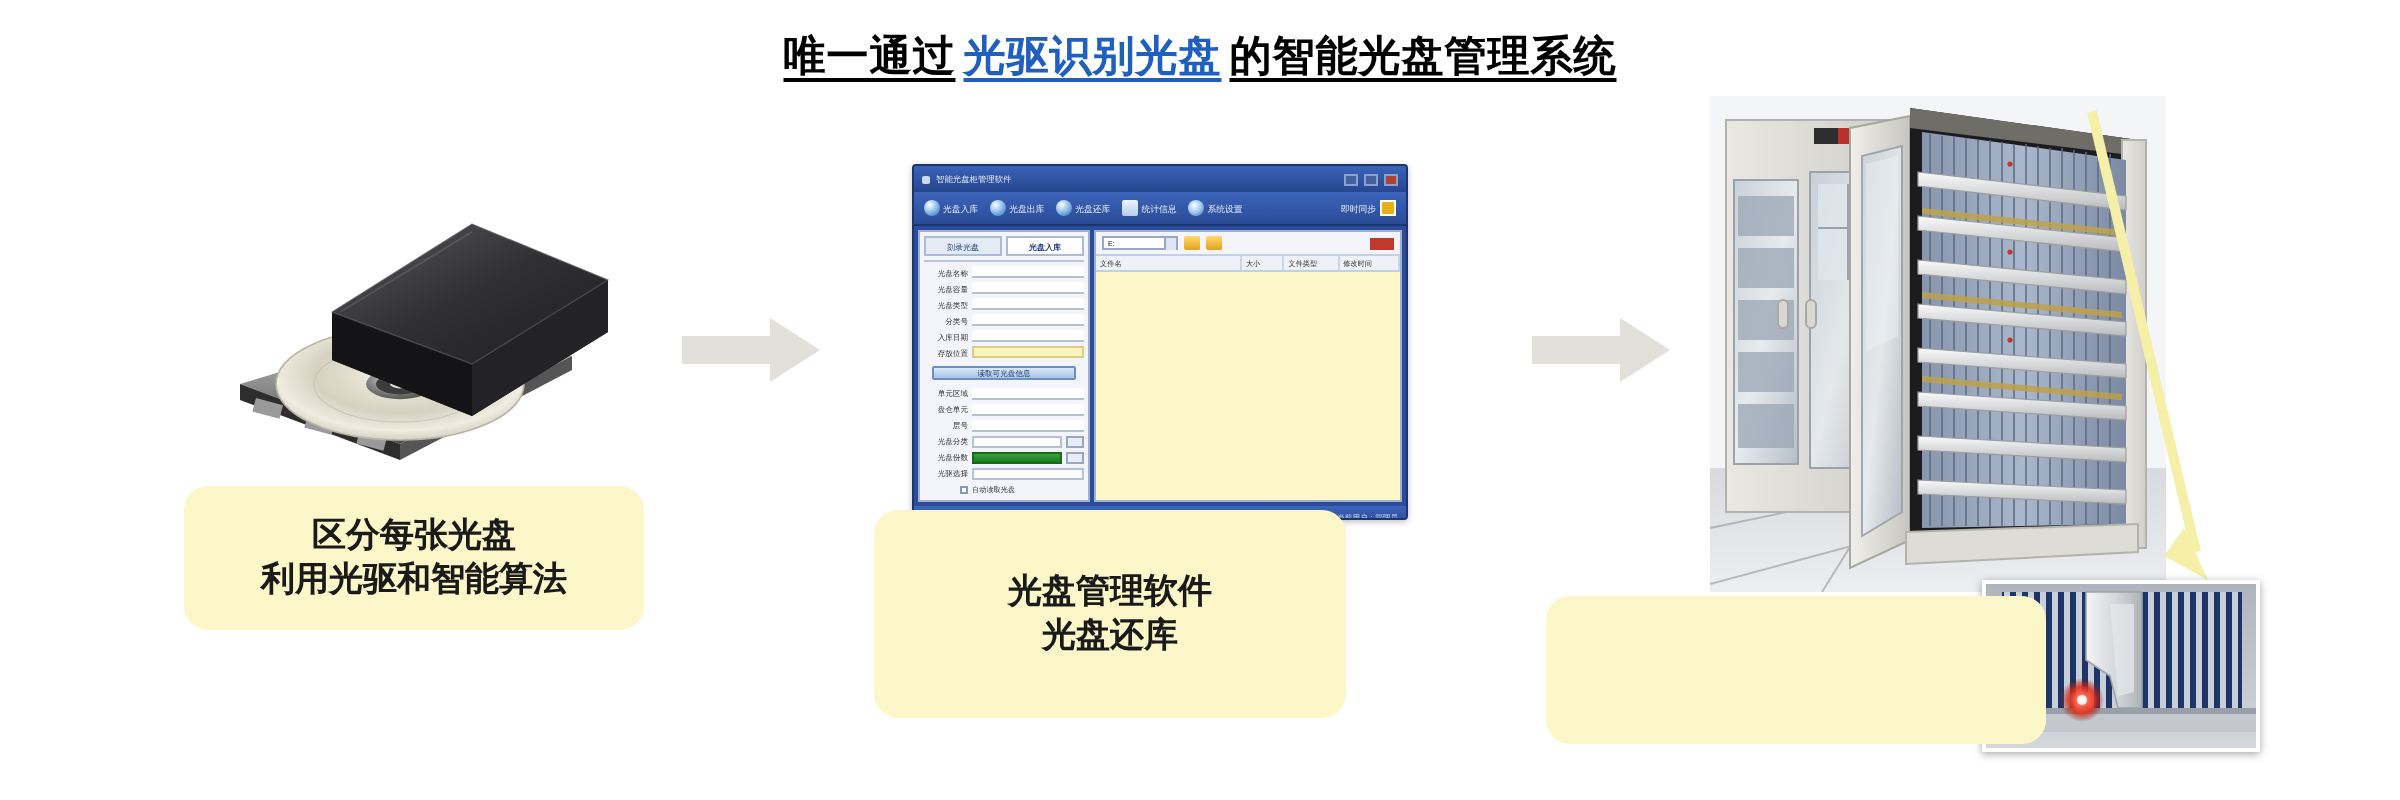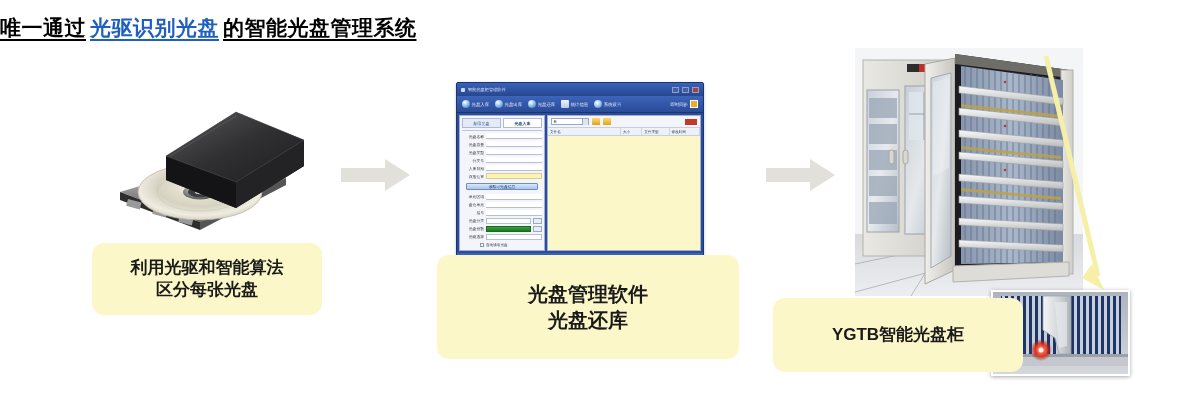--- a/index.html
+++ b/index.html
@@ -7,21 +7,21 @@
     width: 1200px; height: 400px;
     background: #ffffff;
     font-family: "Liberation Sans", "DejaVu Sans", sans-serif;
     overflow: hidden;
   }
   #root { position: relative; width: 1200px; height: 400px; background: #fff; }
 
   
   .title {
     position: absolute; left: 0; top: 14px; width: 1200px;
-    text-align: left;
+    text-align: center;
     font-size: 21px; font-weight: 700; color: #000;
     letter-spacing: .5px; white-space: nowrap;
   }
   .title span { text-decoration: underline; text-underline-offset: 4px; }
   .title .hl { color: #1F5FBF; padding: 0 4px; }
 
   
   .arrow { position: absolute; }
   .arrow svg { display: block; }
 
@@ -33,21 +33,21 @@
     display: flex; flex-direction: column;
     align-items: center; justify-content: center;
     color: #1a1a1a;
     font-weight: 700;
     line-height: 1.32;
     text-align: center;
   }
   .callout .ln { display: block; white-space: nowrap; }
 
   #callout-drive { left: 92px;  top: 243px; width: 230px; height: 72px; font-size: 17px; }
-  #callout-software { left: 437px; top: 255px; width: 302px; height: 104px; font-size: 20px; }
+  #callout-software { left: 437px; top: 255px; width: 236px; height: 104px; font-size: 17px; }
   #callout-cabinet  { left: 773px; top: 298px; width: 250px; height: 74px; font-size: 17px; }
 
   
   #photo-drive { position: absolute; left: 108px; top: 104px; width: 200px; height: 128px; }
 
   
   #photo-software {
     position: absolute; left: 456px; top: 82px; width: 248px; height: 178px;
     background: #2B4C9B;
     border: 1px solid #1b3570;
@@ -522,26 +522,25 @@
       <rect x="0" y="62" width="135" height="3" fill="#9aa0a8"></rect>
 
       <circle cx="48" cy="58" r="11" fill="url(#gLed)"></circle>
       <circle cx="48" cy="58" r="2.5" fill="#fff3f0"></circle>
 
       <circle cx="16" cy="68" r="4" fill="#2a6fc4"></circle>
     </svg>
   </div>
 
   <div class="callout" id="callout-drive">
+    <span class="ln">区分每张光盘</span>
     <span class="ln">利用光驱和智能算法</span>
-    <span class="ln">区分每张光盘</span>
   </div>
 
   <div class="callout" id="callout-software">
     <span class="ln">光盘管理软件</span>
     <span class="ln">光盘还库</span>
   </div>
 
   <div class="callout" id="callout-cabinet">
-    <span class="ln">YGTB智能光盘柜</span>
   </div>
 
 </div>
 
 </body></html>

